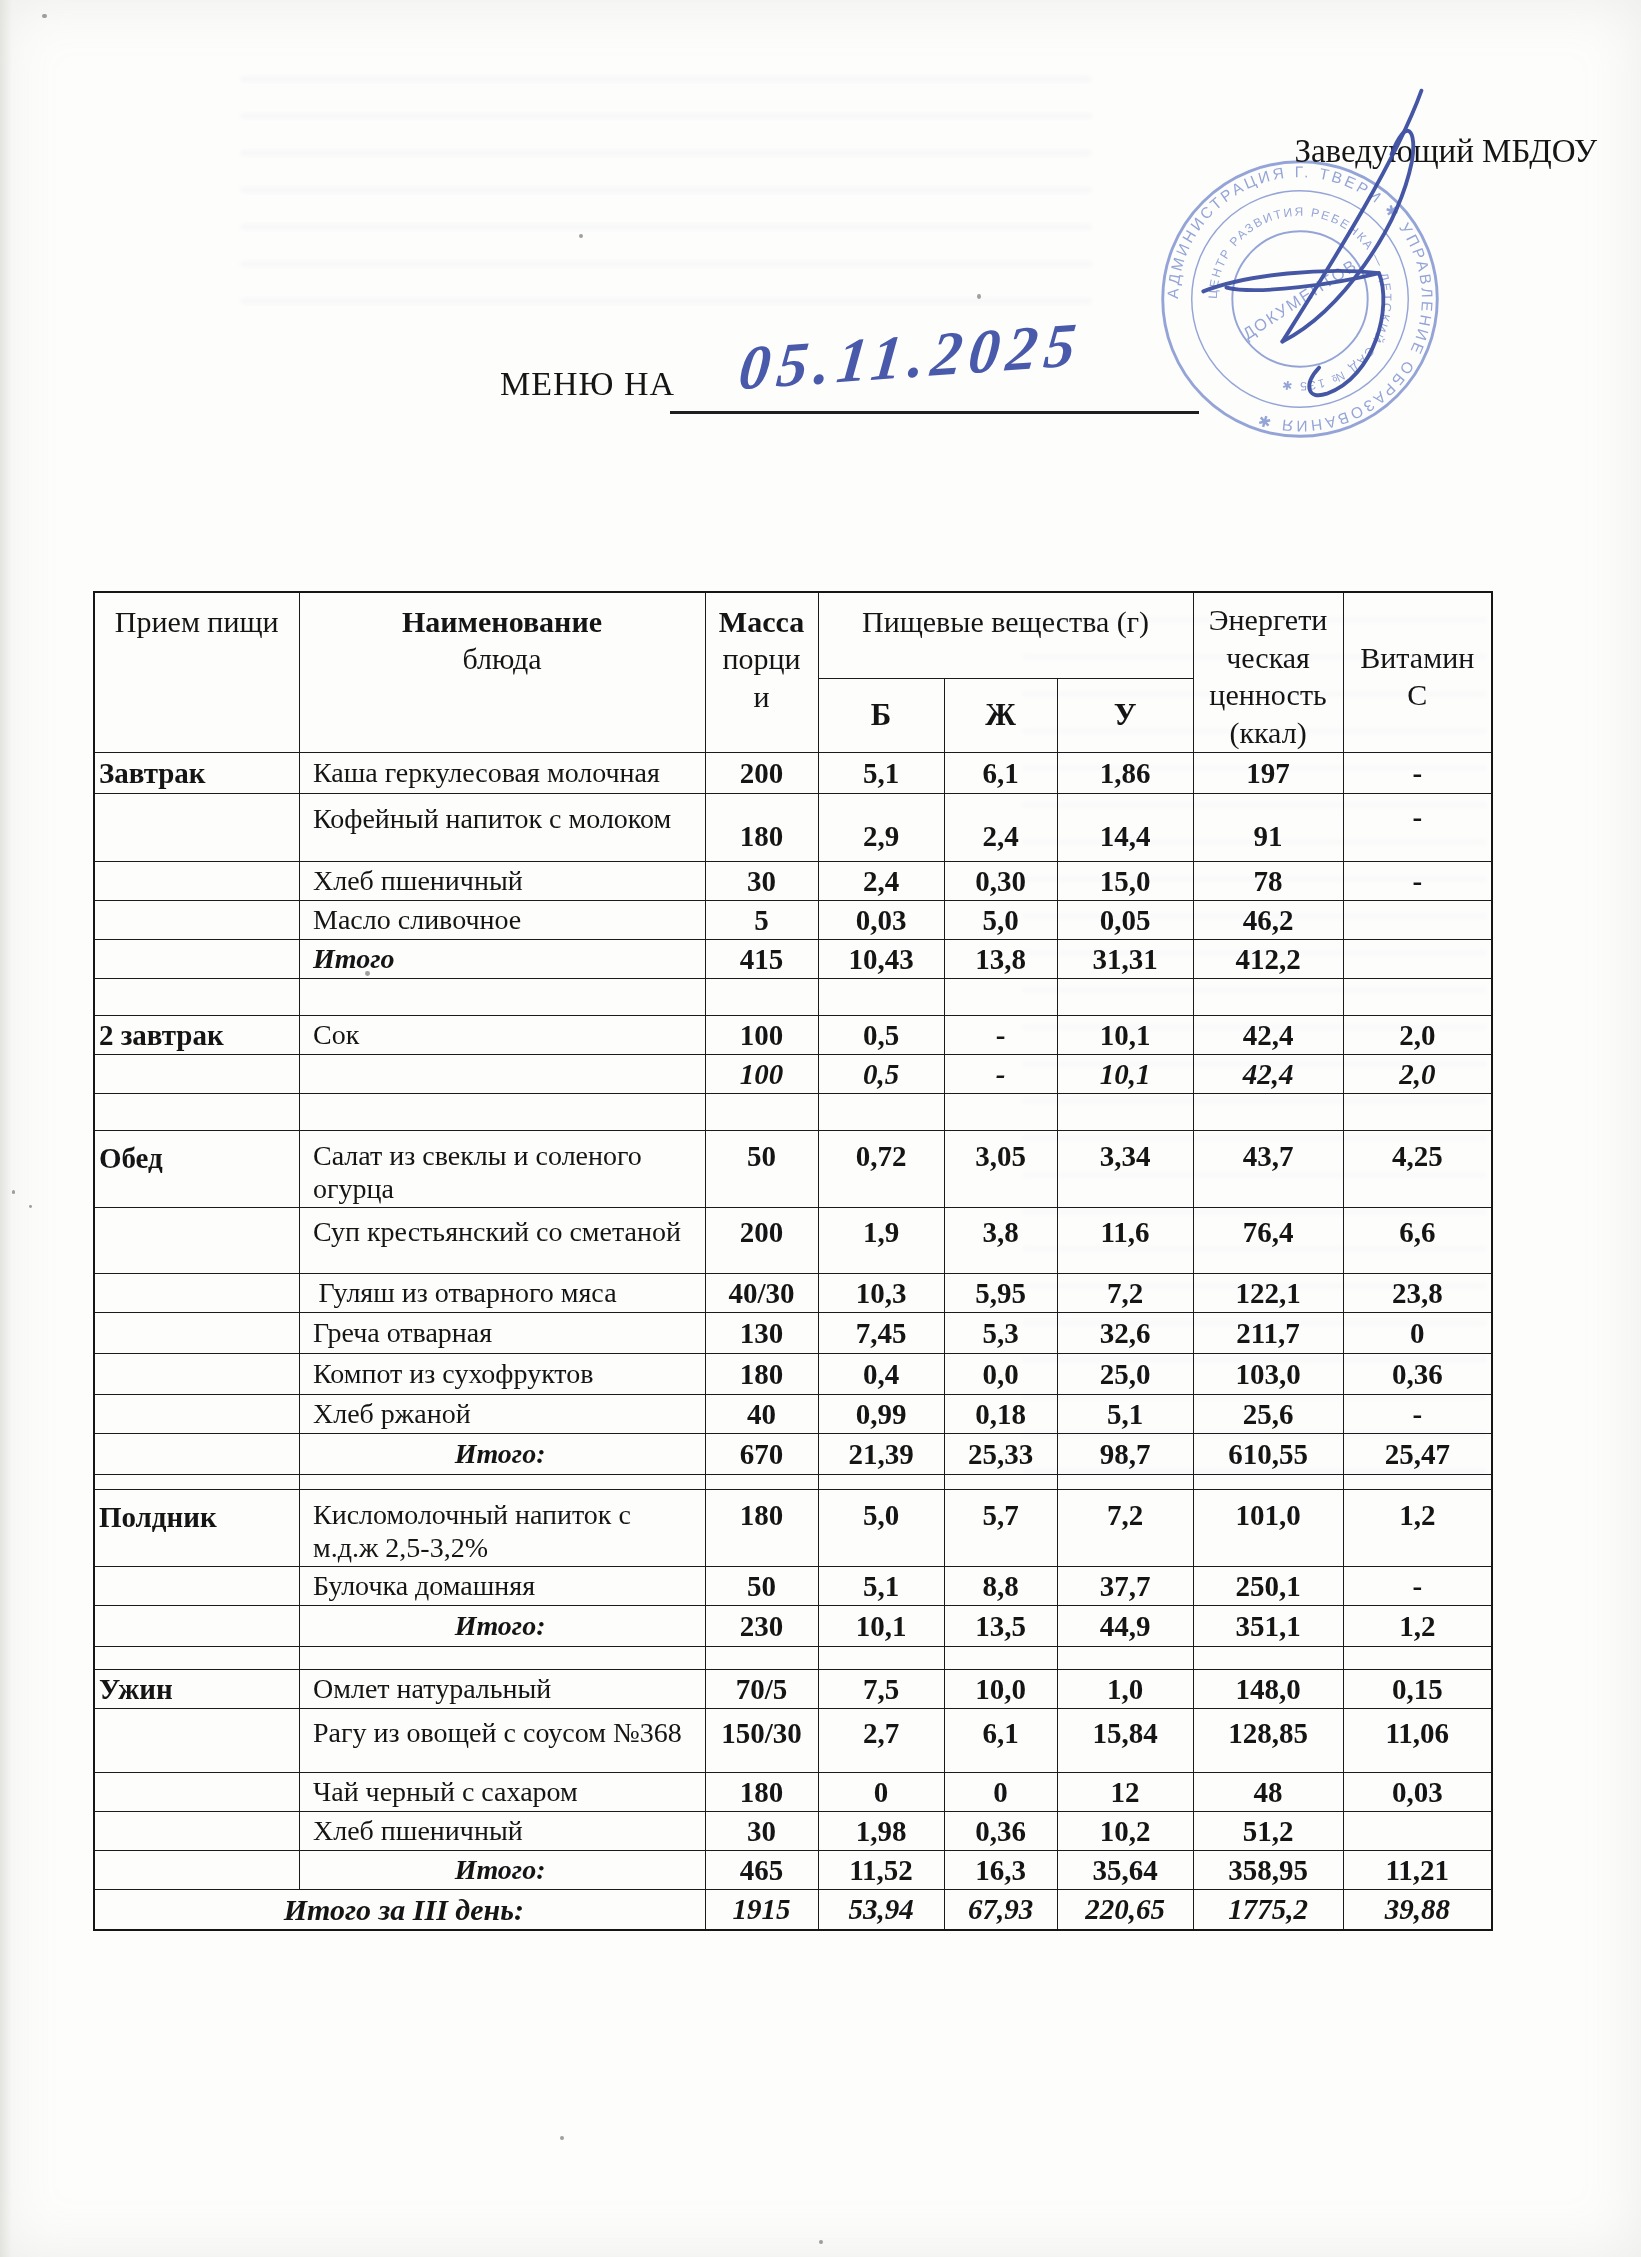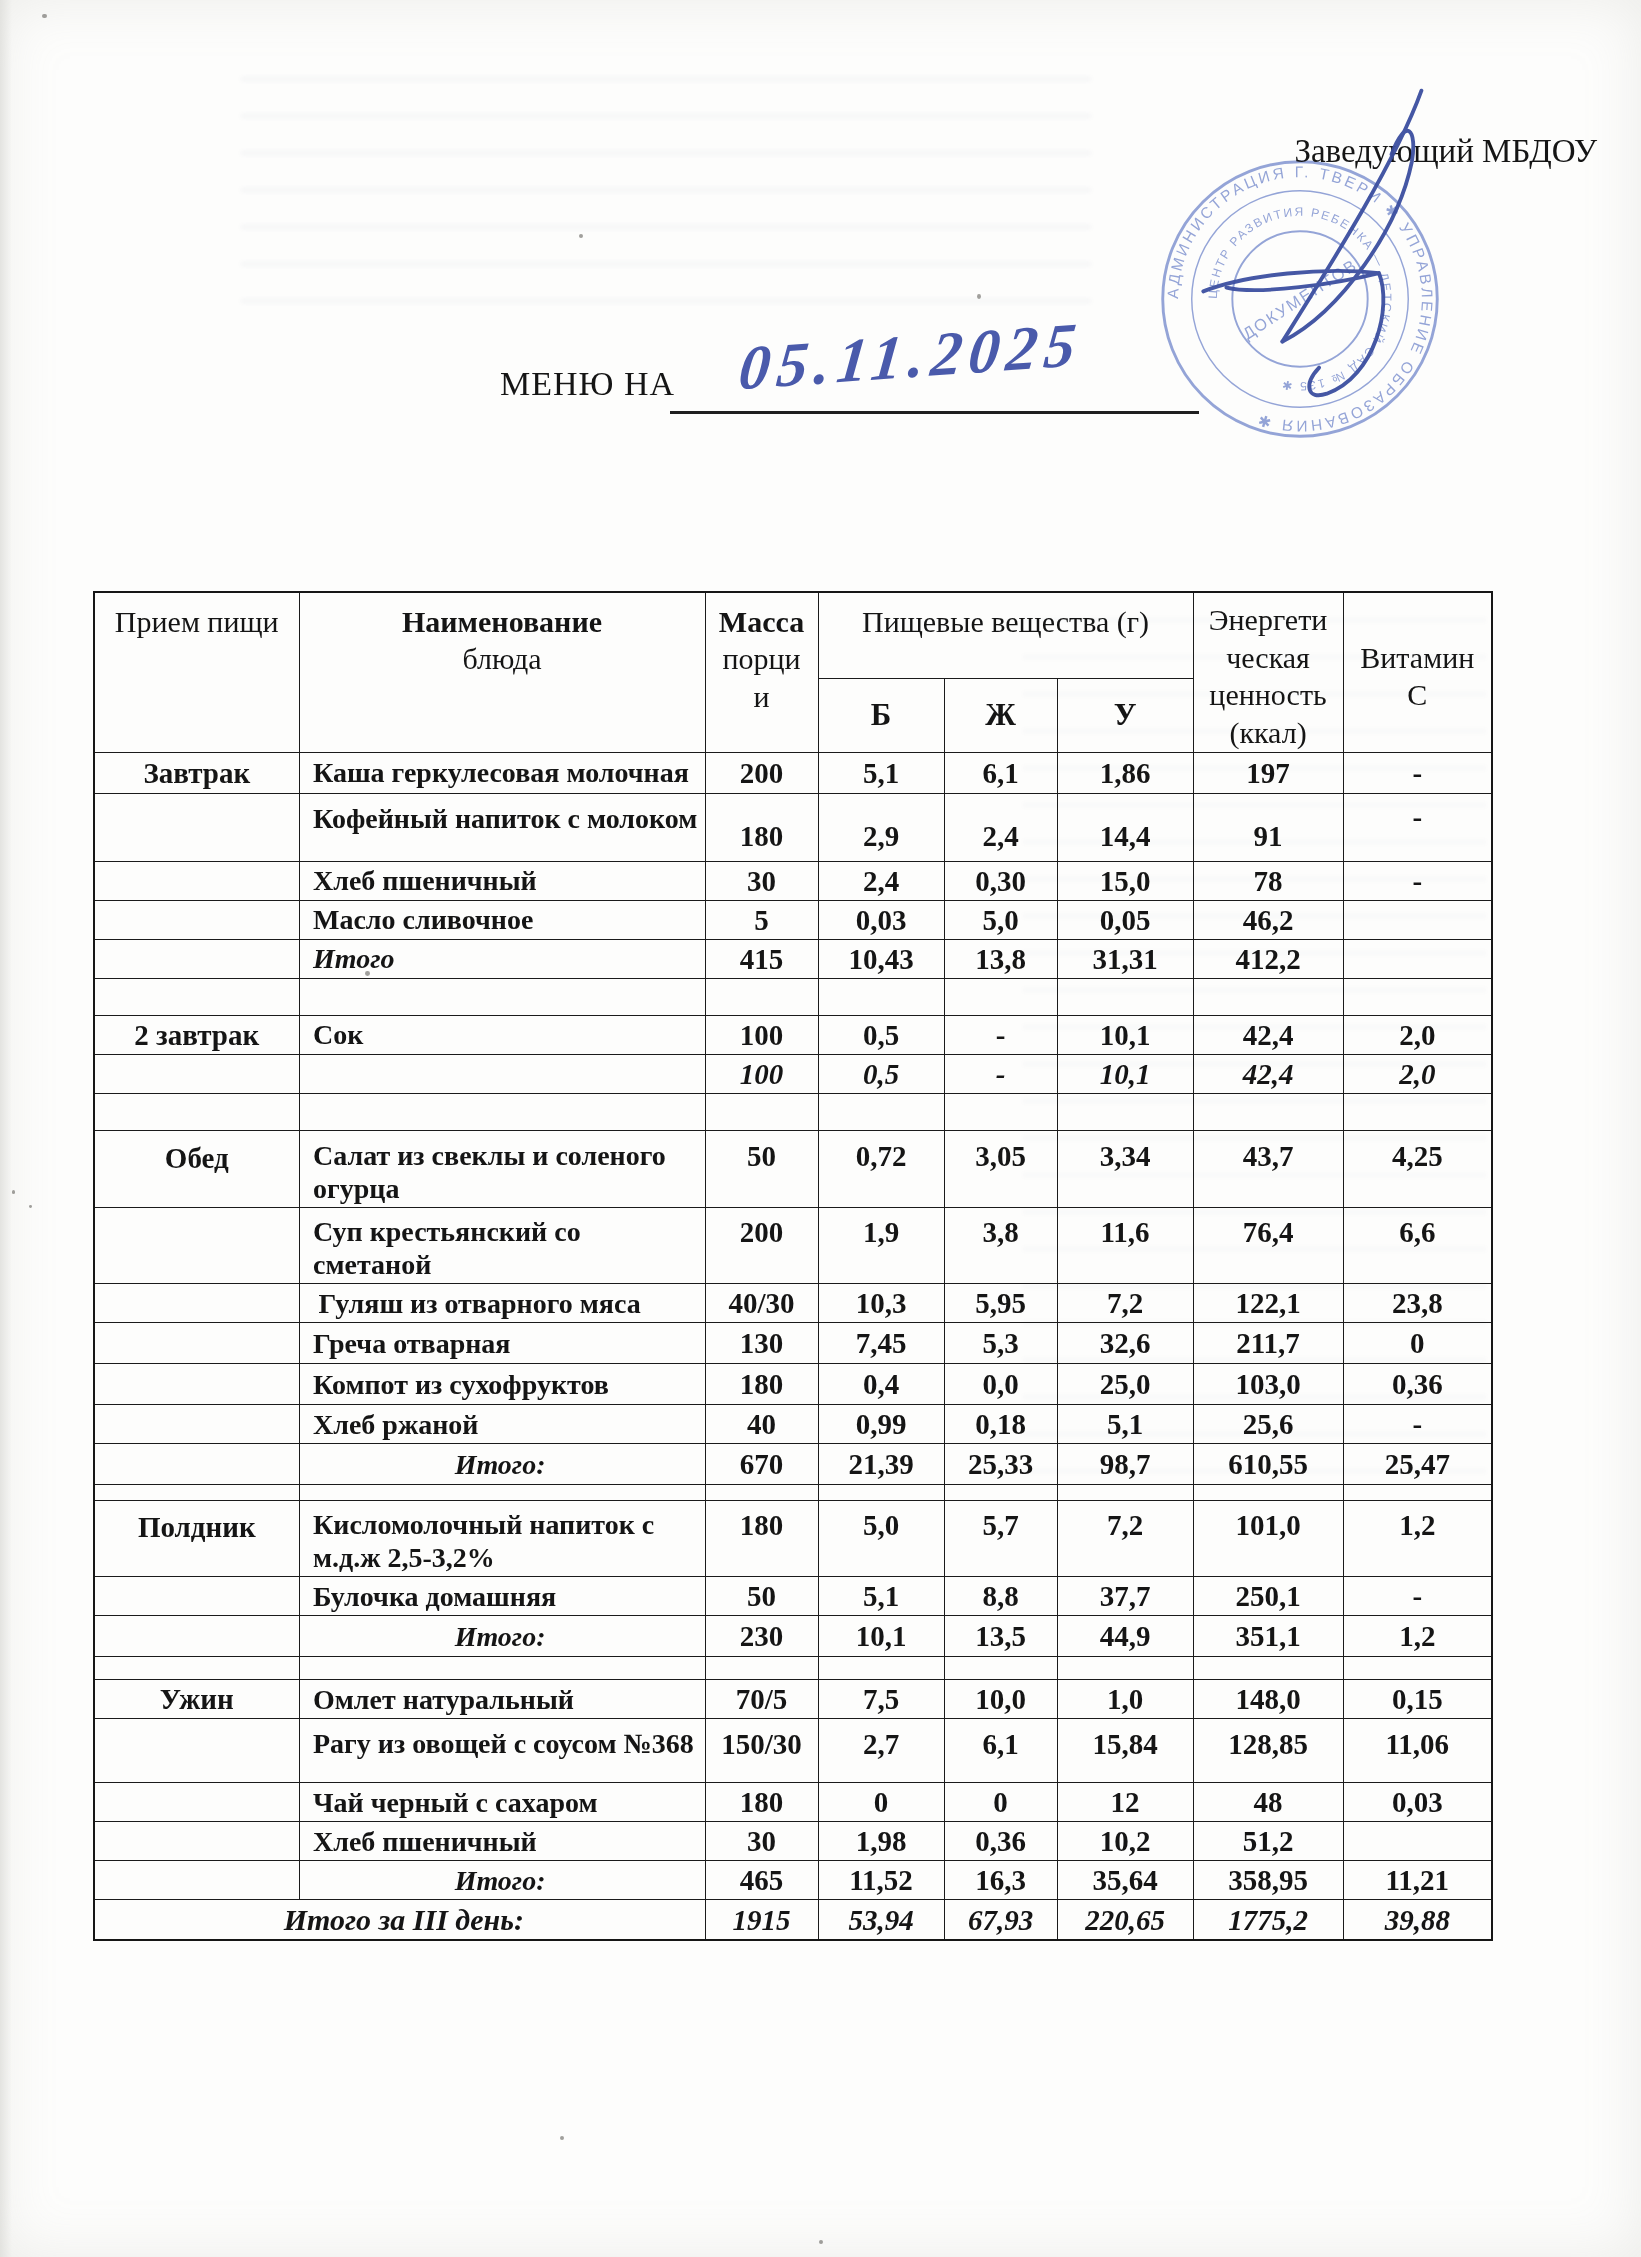--- a/index.html
+++ b/index.html
@@ -36,22 +36,22 @@
     border-collapse:collapse;table-layout:fixed;z-index:2;}
   table.menu th,table.menu td{border:1.9px solid #1b1b1b;overflow:hidden;}
   table.menu{border:2.9px solid #161616;}
   th{font-weight:400;font-size:30px;text-align:center;vertical-align:top;padding-top:9.7px;line-height:1.25;}
   th .b{font-weight:700;}
   th span{display:block;}
   th.th-mid{vertical-align:middle;padding-top:8px;}
   tr.subhead th{vertical-align:middle;padding-top:1.9px;font-weight:700;font-size:31px;height:62px;}
   tr.grouphead th{height:64px;}
   td{font-size:28px;line-height:1.18;vertical-align:middle;padding:1.9px 3.9px;}
-  .c-meal{font-weight:700;text-align:center;font-size:29px;}
-  .c-dish{text-align:left;padding-left:13.5px;font-weight:bold;}
+  .c-meal{font-weight:700;text-align:left;font-size:29px;}
+  .c-dish{text-align:left;padding-left:13.5px;}
   .c-num{text-align:center;font-weight:700;font-size:29px;}
   .indent .c-dish{padding-left:19px;}
   .tall td{vertical-align:top;padding-top:7.7px;}
   .tall .c-meal{padding-top:9.7px;}
   .coffee td.c-num{vertical-align:bottom;padding-bottom:7.7px;}
   .coffee td.c-vitc{vertical-align:top;padding-top:5.8px;}
   .r-subtotal-left .c-dish{font-style:italic;font-weight:700;}
   .r-subtotal .c-dish{font-style:italic;font-weight:700;text-align:center;padding-left:0;}
   .r-italic-values td.c-num{font-style:italic;}
   .r-grand td{font-style:italic;font-weight:700;}

